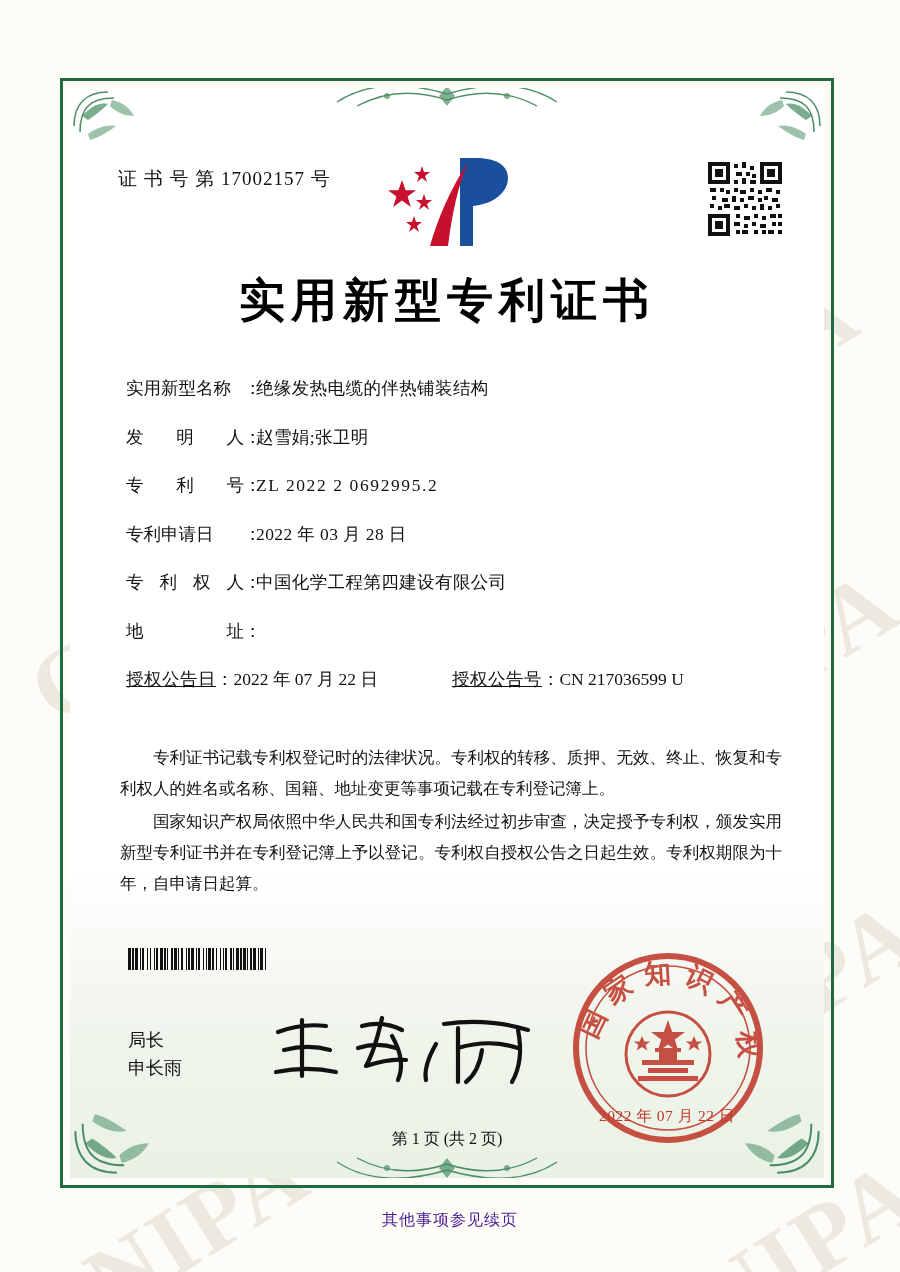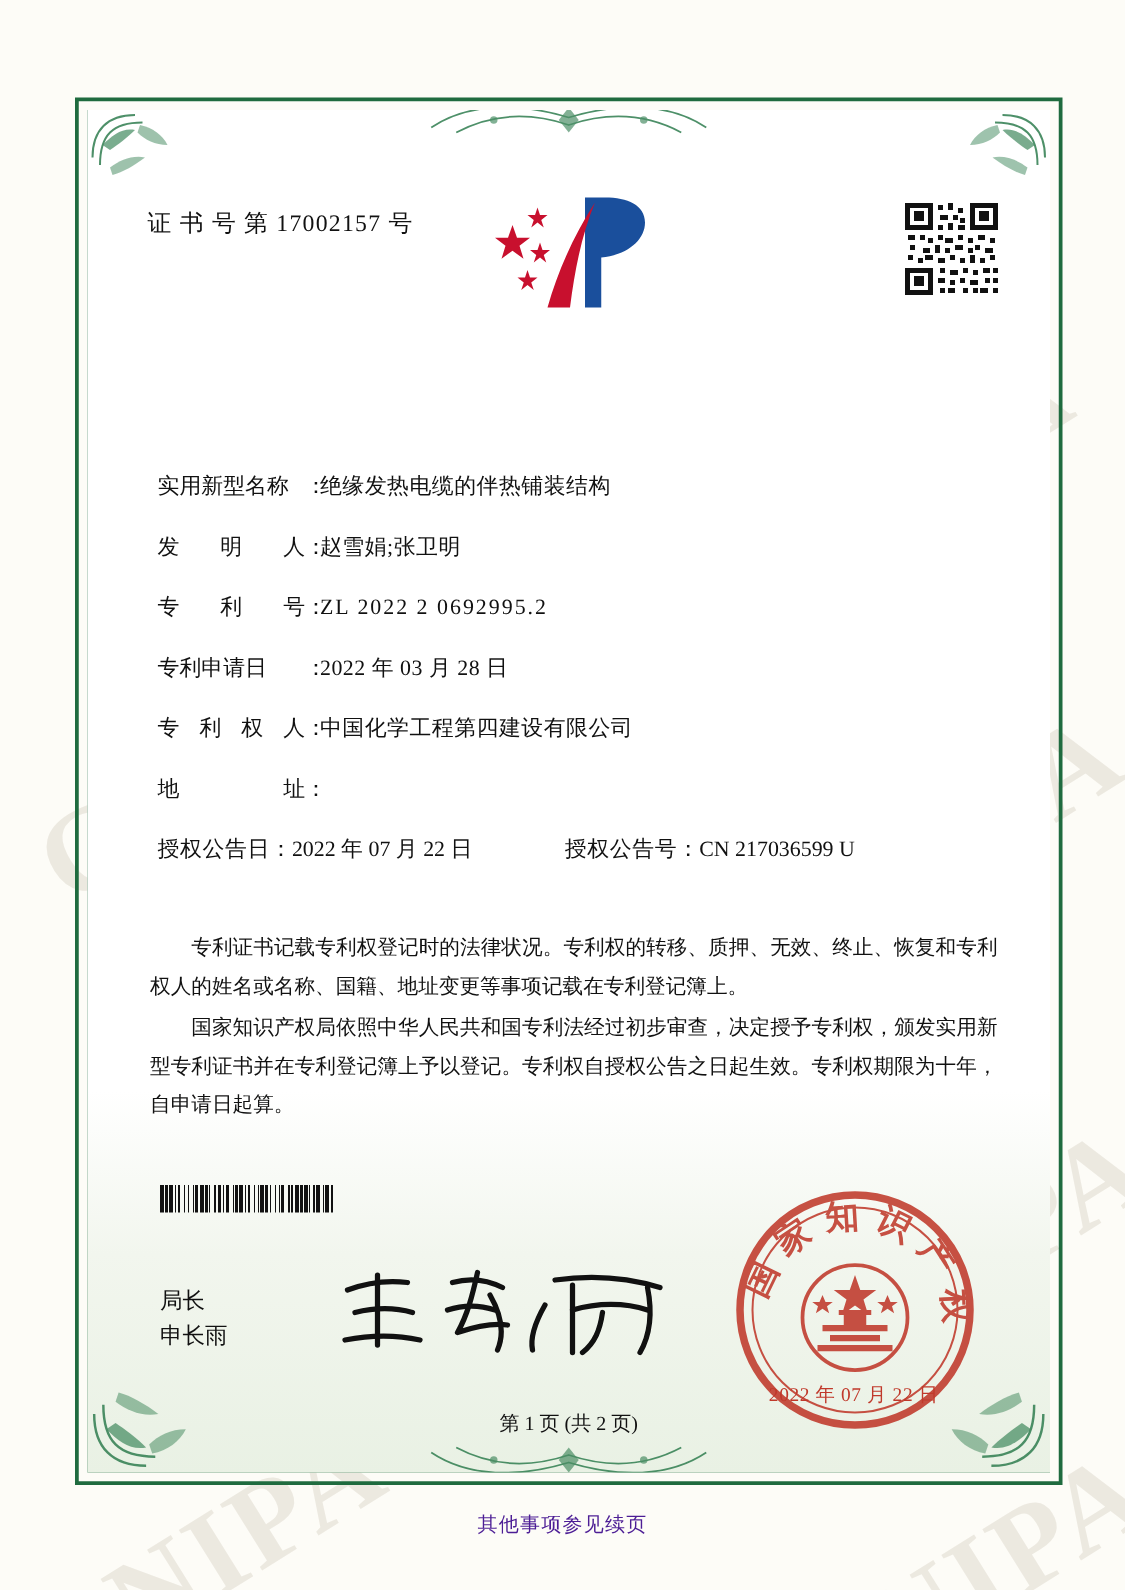--- a/index.html
+++ b/index.html
@@ -34,21 +34,20 @@
   }
 
   
   .cert {
     position: absolute;
     left: 60px;
     top: 78px;
     width: 774px;
     height: 1110px;
     z-index: 2;
-    padding-left: 16px;
   }
   .frame-outer {
     position: absolute;
     inset: 0;
     border: 3px solid #1f6b3f;
     box-sizing: border-box;
   }
   .frame-inner {
     position: absolute;
     inset: 10px;
@@ -143,21 +142,21 @@
   .f-value { letter-spacing: .4px; }
   .f-value.spaced { letter-spacing: 1.6px; }
 
   .two-col {
     display: flex;
     align-items: baseline;
     margin-bottom: 12px;
     white-space: nowrap;
   }
   .two-col .col2 { margin-left: 74px; display: flex; align-items: baseline; }
-  .two-col .c2-label { letter-spacing: .5px; }
+  .two-col .c2-label { letter-spacing: .5px; text-decoration: underline; }
 
   
   .paras {
     position: absolute;
     left: 50px;
     right: 42px;
     top: 654px;
     font-size: 16.5px;
     line-height: 31px;
     color: #111;
@@ -408,20 +407,21 @@
             <rect x="28" y="35" width="2" height="2"></rect>
               <rect x="31" y="35" width="3" height="2"></rect>
               <rect x="36" y="35" width="2" height="2"></rect>
             <rect x="36" y="27" width="2" height="2"></rect>
               <rect x="36" y="31" width="2" height="2"></rect>
           </g>
         </svg>
       </div>
     </div>
 
+    <div class="title">实用新型专利证书</div>
 
     <div class="fields">
 
       <div class="field-row">
         <span class="f-label plain">实用新型名称</span>
         <span class="f-colon">：</span>
         <span class="f-value">绝缘发热电缆的伴热铺装结构</span>
       </div>
 
       <div class="field-row">

